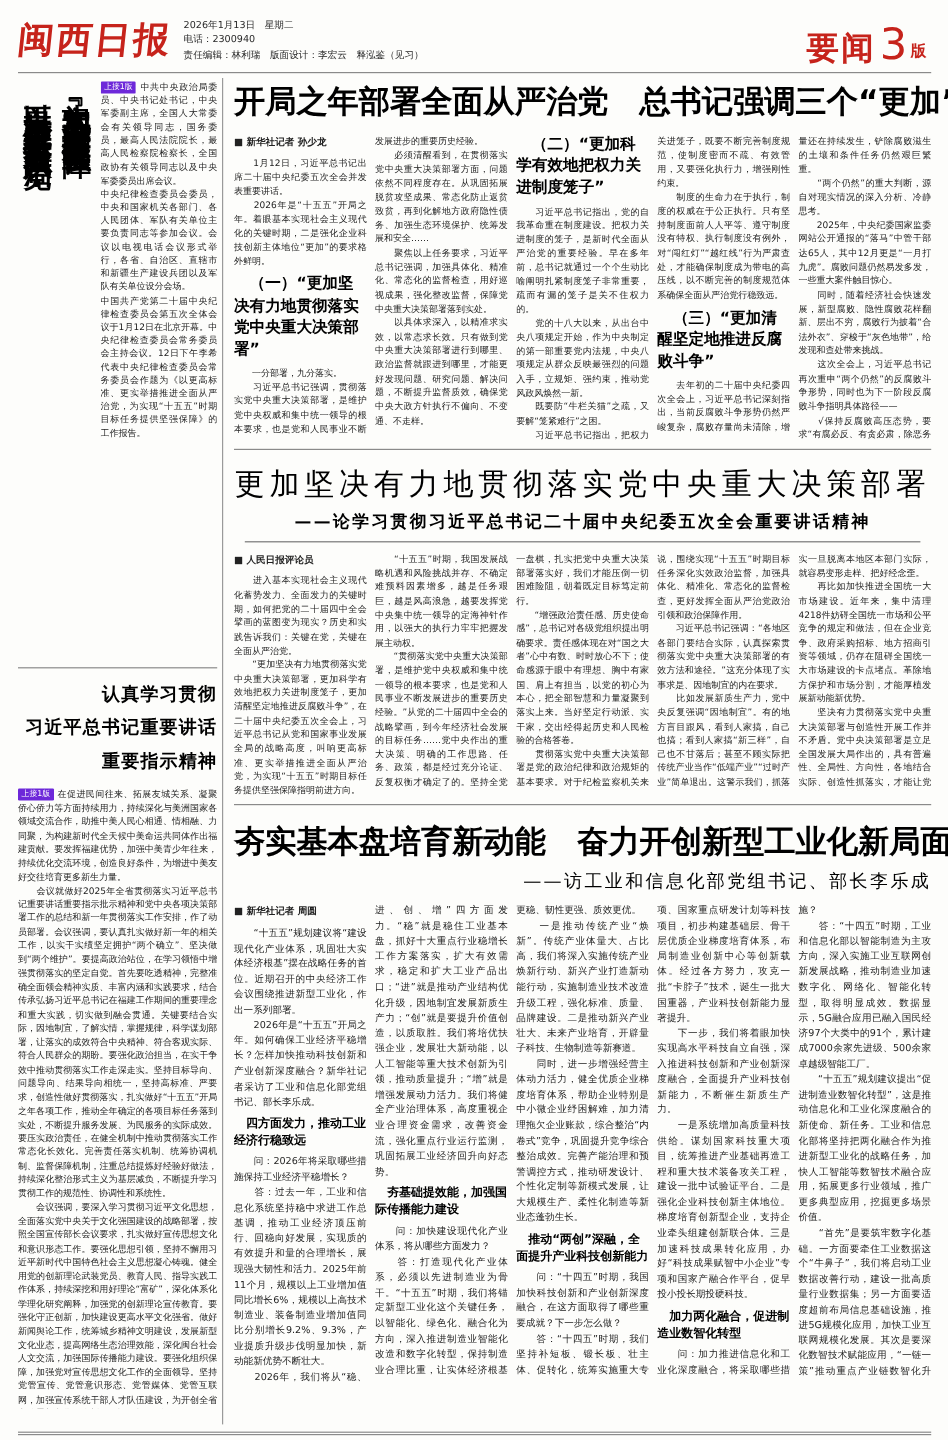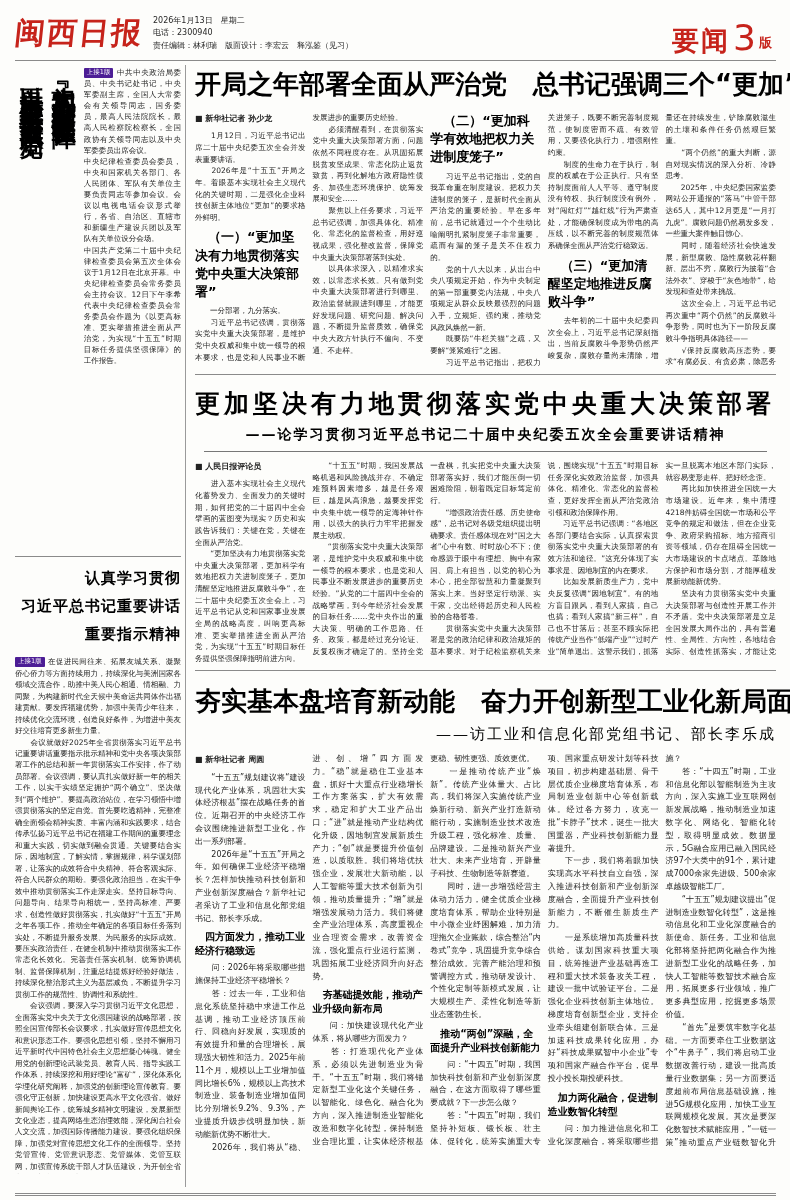--- a/index.html
+++ b/index.html
@@ -27,40 +27,40 @@
   .content{display:flex;height:1126px;margin-top:2px;}
   .vdivider{width:1px;background:#9a9a9a;margin:2px 5px 2px 4px;}
   
   .sidebar{width:166px;flex:none;display:flex;flex-direction:column;}
   .sb-top{height:494px;display:flex;border-bottom:1px solid #8a8a8a;padding-top:4px;box-sizing:border-box;}
   .vh-wrap{writing-mode:vertical-rl;height:486px;flex:none;margin-right:4px;}
   .vh{font-size:24px;font-weight:900;letter-spacing:2px;line-height:1.35;color:#000;}
   .vh2{letter-spacing:3px;}
   .sb-narrow{width:66px;flex:1;font-size:7.5px;line-height:1.48;text-align:justify;overflow:hidden;}
   .cont-tag{
-    display:inline-block;background:#4c1d95;color:#fff;font-size:6.5px;
+    display:inline-block;background:#6d28d9;color:#fff;font-size:6.5px;
     padding:1px 3px;margin-right:3px;border-radius:1px;line-height:1.2;vertical-align:1px;
   }
   .pre{white-space:pre-line;}
   .sb-bottom{flex:1;padding-top:8px;overflow:hidden;}
   .sb-headline{margin:0 0 8px;text-align:right;font-size:15px;font-weight:800;line-height:1.85;letter-spacing:1px;color:#000;}
   .sb-body{font-size:7.5px;line-height:1.53;text-align:justify;height:518px;overflow:hidden;}
   
   .main{flex:1;min-width:0;padding-left:4px;display:flex;flex-direction:column;}
   .headline-1{margin:4px 0 10px;text-align:center;font-size:26px;font-weight:900;letter-spacing:0;white-space:nowrap;color:#000;}
   .hrule{border-bottom:1px solid #8a8a8a;margin:4px 0;}
   .cols{column-count:5;column-gap:7px;column-fill:auto;overflow:hidden;text-align:justify;}
   .cols-a1{height:258px;font-size:7.5px;line-height:1.55;}
   .cols-a2{height:206px;font-size:7.5px;line-height:1.55;}
   .cols-a3{height:408px;font-size:8px;line-height:1.6;}
   .p{white-space:pre-line;margin:0 0 2px;}
   .byline{font-size:8px;font-weight:600;margin:1px 0 5px;color:#222;}
   .sub{font-size:13px;font-weight:800;margin:5px 0 4px;line-height:1.4;break-inside:avoid;text-indent:1em;text-align:left;color:#000;}
   .cols-a3 .sub{font-size:10px;}
-  .headline-2{margin:8px 0 6px;text-align:left;font-size:25px;font-weight:700;letter-spacing:4px;white-space:nowrap;color:#000;}
+  .headline-2{margin:8px 0 6px;text-align:center;font-size:25px;font-weight:400;letter-spacing:4px;white-space:nowrap;color:#000;}
   .subtitle-2{
     text-align:center;font-size:14px;font-weight:600;letter-spacing:2px;color:#000;
     padding-bottom:7px;border-bottom:1px solid #777;width:97%;margin:0 auto 8px;
   }
   .headline-3{margin:9px 0 6px;text-align:center;font-size:26px;font-weight:900;white-space:nowrap;color:#000;}
   .subtitle-3{
     font-family:"DejaVu Serif","Liberation Serif",serif;
     text-align:right;font-size:15px;letter-spacing:2px;margin:0 0 9px;color:#000;
   }
   .footer-rule{border-bottom:3px double #8a8a8a;margin-top:4px;}
@@ -183,21 +183,21 @@
         <h2 class="headline-3">夯实基本盘培育新动能　奋力开创新型工业化新局面</h2>
         <div class="subtitle-3">——访工业和信息化部党组书记、部长李乐成</div>
         <div class="cols cols-a3">
           <div class="byline">■ 新华社记者 周圆</div>
           <div class="p">　　“十五五”规划建议将“建设现代化产业体系，巩固壮大实体经济根基”摆在战略任务的首位。近期召开的中央经济工作会议围绕推进新型工业化，作出一系列部署。
 　　2026年是“十五五”开局之年。如何确保工业经济平稳增长？怎样加快推动科技创新和产业创新深度融合？新华社记者采访了工业和信息化部党组书记、部长李乐成。</div>
           <h4 class="sub">四方面发力，推动工业经济行稳致远</h4>
           <div class="p">　　问：2026年将采取哪些措施保持工业经济平稳增长？
 　　答：过去一年，工业和信息化系统坚持稳中求进工作总基调，推动工业经济顶压前行、回稳向好发展，实现质的有效提升和量的合理增长，展现强大韧性和活力。2025年前11个月，规模以上工业增加值同比增长6%，规模以上高技术制造业、装备制造业增加值同比分别增长9.2%、9.3%，产业提质升级步伐明显加快，新动能新优势不断壮大。
 　　2026年，我们将从“稳、进、创、增”四方面发力。“稳”就是稳住工业基本盘，抓好十大重点行业稳增长工作方案落实，扩大有效需求，稳定和扩大工业产品出口；“进”就是推动产业结构优化升级，因地制宜发展新质生产力；“创”就是要提升价值创造，以质取胜。我们将培优扶强企业，发展壮大新动能，以人工智能等重大技术创新为引领，推动质量提升；“增”就是增强发展动力活力。我们将健全产业治理体系，高度重视企业合理资金需求，改善资金流，强化重点行业运行监测，巩固拓展工业经济回升向好态势。</div>
-          <h4 class="sub">夯基础提效能，推动产业升级向新布局</h4>
+          <h4 class="sub">夯基础提效能，加强国际传播能力建设</h4>
           <div class="p">　　问：加快建设现代化产业体系，将从哪些方面发力？
 　　答：打造现代化产业体系，必须以先进制造业为骨干。“十五五”时期，我们将锚定新型工业化这个关键任务，以智能化、绿色化、融合化为方向，深入推进制造业智能化改造和数字化转型，保持制造业合理比重，让实体经济根基更稳、韧性更强、质效更优。
 　　一是推动传统产业“焕新”。传统产业体量大、占比高，我们将深入实施传统产业焕新行动、新兴产业打造新动能行动，实施制造业技术改造升级工程，强化标准、质量、品牌建设。二是推动新兴产业壮大、未来产业培育，开辟量子科技、生物制造等新赛道。
 　　同时，进一步增强经营主体动力活力，健全优质企业梯度培育体系，帮助企业特别是中小微企业纾困解难，加力清理拖欠企业账款，综合整治“内卷式”竞争，巩固提升竞争综合整治成效。完善产能治理和预警调控方式，推动研发设计、个性化定制等新模式发展，让大规模生产、柔性化制造等新业态蓬勃生长。</div>
           <h4 class="sub">推动“两创”深融，全面提升产业科技创新能力</h4>
           <div class="p">　　问：“十四五”时期，我国加快科技创新和产业创新深度融合，在这方面取得了哪些重要成就？下一步怎么做？
 　　答：“十四五”时期，我们坚持补短板、锻长板、壮主体、促转化，统筹实施重大专项、国家重点研发计划等科技项目，初步构建基础层、骨干层优质企业梯度培育体系，布局制造业创新中心等创新载体。经过各方努力，攻克一批“卡脖子”技术，诞生一批大国重器，产业科技创新能力显著提升。
 　　下一步，我们将着眼加快实现高水平科技自立自强，深入推进科技创新和产业创新深度融合，全面提升产业科技创新能力，不断催生新质生产力。
 　　一是系统增加高质量科技供给。谋划国家科技重大项目，统筹推进产业基础再造工程和重大技术装备攻关工程，建设一批中试验证平台。二是强化企业科技创新主体地位。梯度培育创新型企业，支持企业牵头组建创新联合体。三是加速科技成果转化应用，办好“科技成果赋智中小企业”专项和国家产融合作平台，促早投小投长期投硬科技。</div>
           <h4 class="sub">加力两化融合，促进制造业数智化转型</h4>

